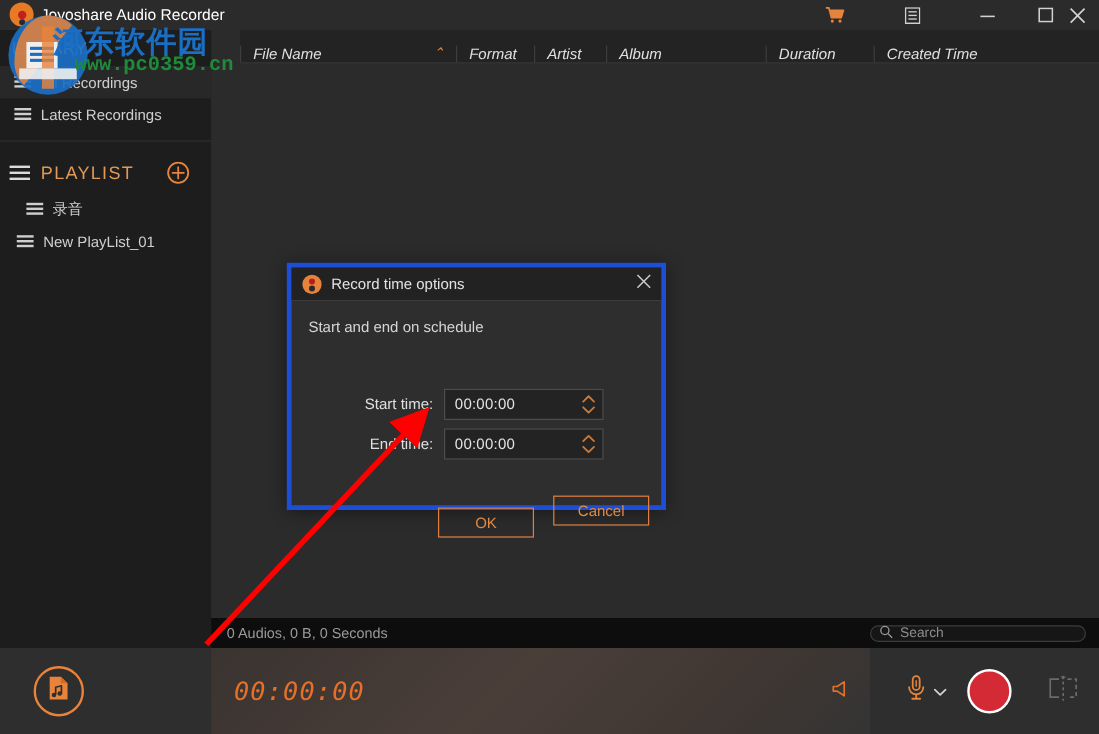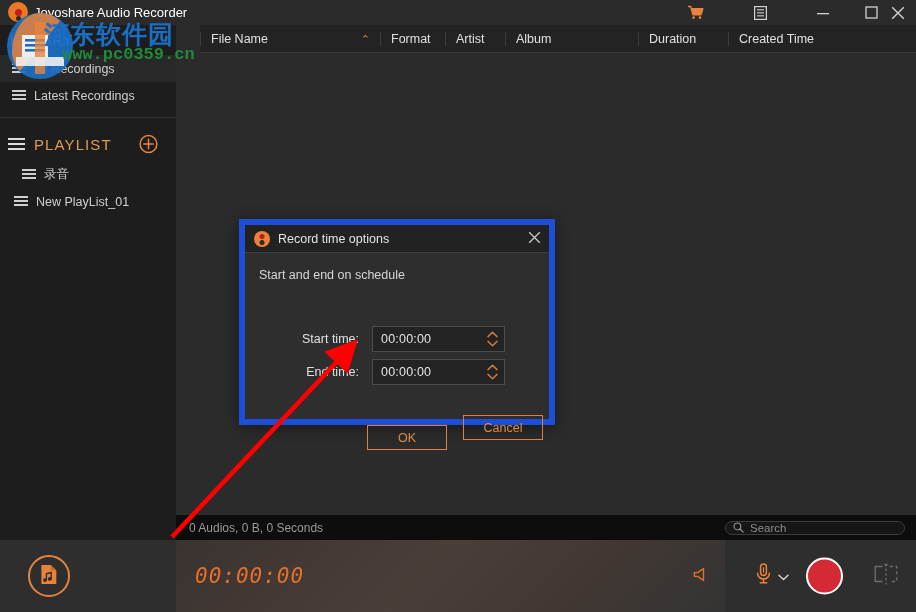--- a/index.html
+++ b/index.html
@@ -61,22 +61,23 @@
   .winctl svg { display: block; }
 
   
   .colheader {
     position: absolute;
     left: 200px; top: 25px;
     width: 716px; height: 28px;
     background: #232323;
     border-bottom: 1px solid #3a3a3a;
     display: flex;
-    align-items: center;
-    box-sizing: border-box;
+    align-items: flex-end;
+    box-sizing: border-box;
+    font-style: italic;
   }
   .col {
     position: relative;
     display: flex;
     align-items: center;
     font-size: 12.5px;
     color: #e0e0e0;
     padding-left: 10px;
     box-sizing: border-box;
     border-left: 1px solid #3d3d3d;
@@ -281,21 +282,21 @@
     left: 148px; top: 50%;
     transform: translateY(-50%);
   }
 
   
   .dialog {
     position: absolute;
     left: 239px; top: 219px;
     width: 316px; height: 206px;
     background: #2e2e2e;
-    border: 6px solid #1d4ed8;
+    border: 4px solid #1d4ed8;
     box-sizing: border-box;
     z-index: 20;
     box-shadow: 0 2px 14px rgba(0,0,0,.45);
   }
   .dlg-title {
     position: relative;
     height: 28px;
     background: #222222;
     border-bottom: 1px solid #3d3d3d;
     display: flex; align-items: center;

